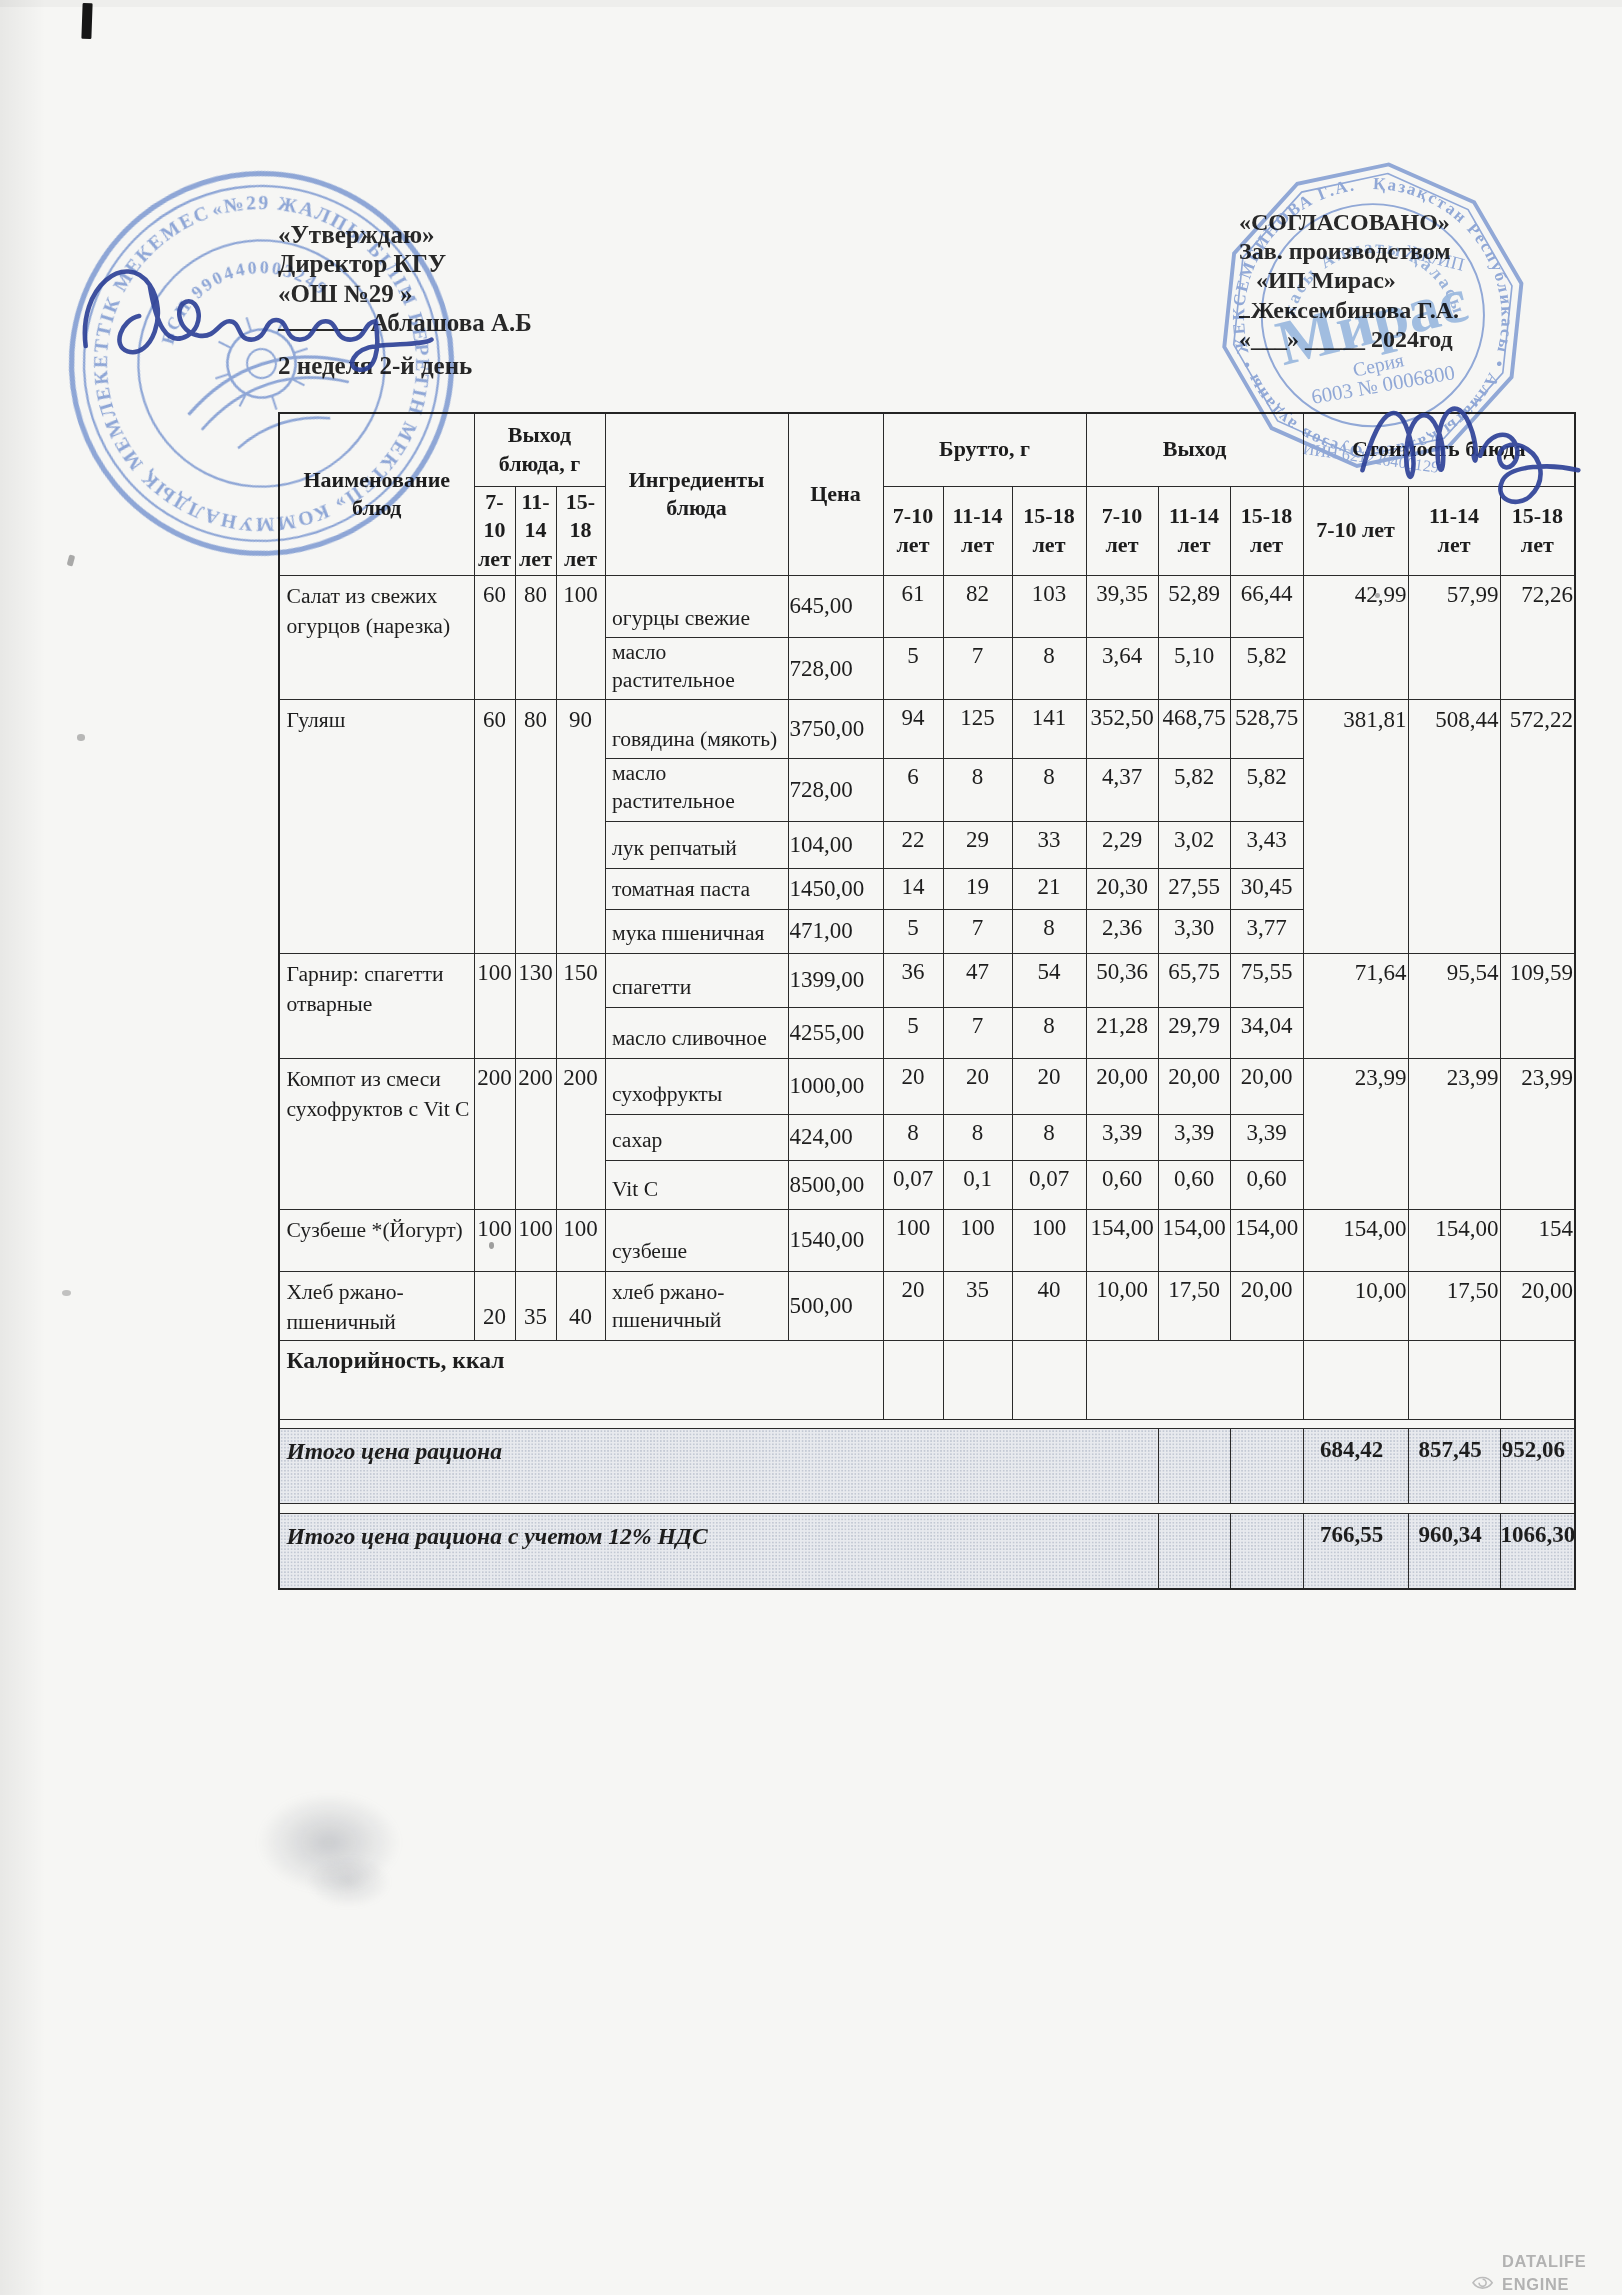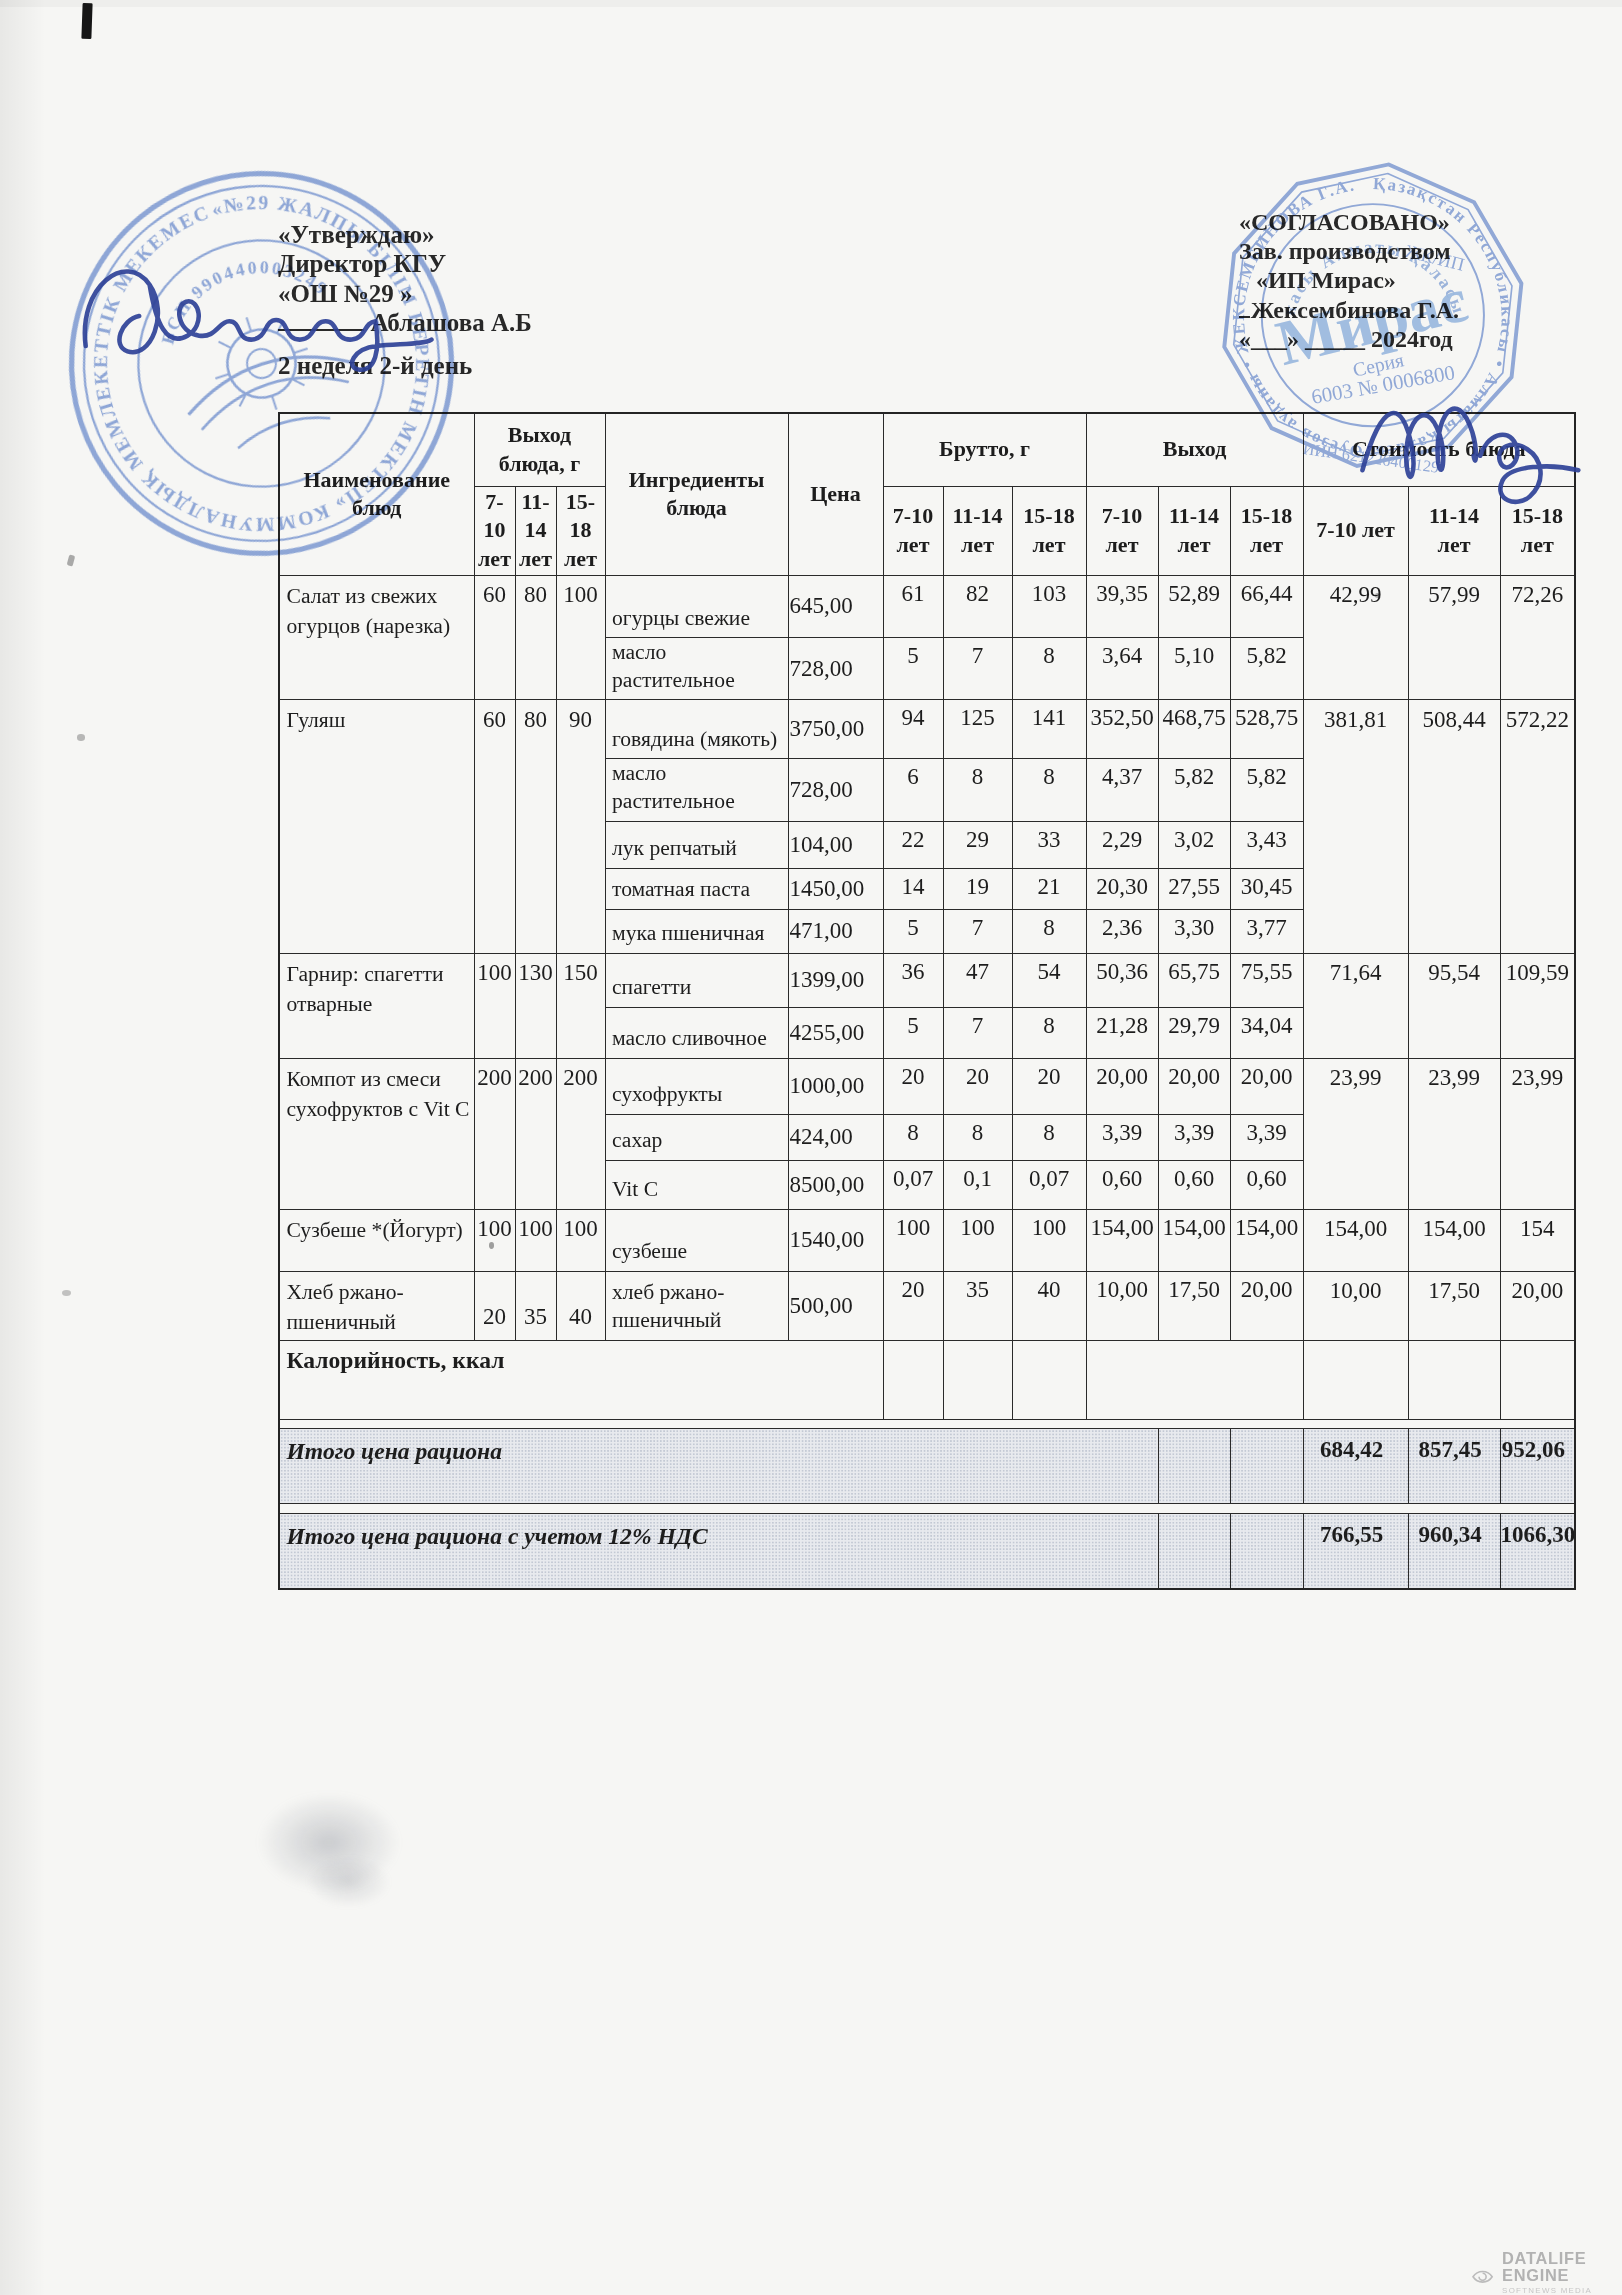--- a/index.html
+++ b/index.html
@@ -46,34 +46,34 @@
   .menu-table th{font-weight:bold;font-size:22px;text-align:center;vertical-align:middle;
                  line-height:1.3;padding:1.3px;overflow-wrap:break-word;}
   .h1{height:73px;} .h2{height:79px;}
   .c-dish{vertical-align:top;text-align:left;padding:5.2px 3.9px 0 6.5px;font-size:21.6px;line-height:1.4;}
   .c-num{text-align:center;font-size:23px;}
   .c-yield{vertical-align:top;padding-top:6.5px;}
   .c-yield.vb{vertical-align:bottom;padding-bottom:9.2px;}
   .c-ing{vertical-align:bottom;text-align:left;padding:0 2.6px 5.2px 6.5px;font-size:21.6px;line-height:1.3;}
   .c-price{text-align:left;vertical-align:middle;font-size:23px;}
   .c-top{vertical-align:top;padding-top:5.2px;}
-  .c-cost{text-align:center;vertical-align:top;padding-top:6.5px;font-size:23px;}
+  .c-cost{text-align:right;vertical-align:top;padding-top:6.5px;font-size:23px;}
   .c-callabel{font-weight:bold;font-size:23.6px;text-align:left;vertical-align:top;padding:6.5px 0 0 6.5px;}
   .spacer-row td{border:0;background:#f6f6f4;}
   .total-row td{background-color:#e8eaee;
     background-image:radial-gradient(rgba(150,160,180,.45) 0.7px, rgba(0,0,0,0) 0.9px);
     background-size:3.3px 3.3px;}
   .c-total-label{font-style:italic;font-weight:bold;font-size:23.6px;text-align:left;
                  vertical-align:top;padding:9.2px 0 0 6.5px;}
   .c-total-val{font-weight:bold;font-size:23px;text-align:center;vertical-align:top;padding:7.9px 7.9px 0 0;}
 
   
   .dle{position:absolute;left:1471px;top:2250px;display:flex;align-items:center;gap:7.9px;z-index:2;
        font-family:"Liberation Sans",sans-serif;}
-  .dle-t{font-size:16.4px;font-weight:bold;color:#b2b2b2;letter-spacing:0.7px;line-height:17px;}
+  .dle-t{font-size:16.4px;font-weight:bold;color:#b2b2b2;letter-spacing:0.7px;line-height:23px;}
   .dle-s{font-size:7.9px;color:#c6c6c6;letter-spacing:1.3px;margin-top:2px;}
 </style>
 </head>
 <body>
 
 <div class="sheet">
   <div class="edge-left"></div>
   <div class="edge-top"></div>
   <div class="art blackbar"></div>
   <div class="art speck1"></div>

